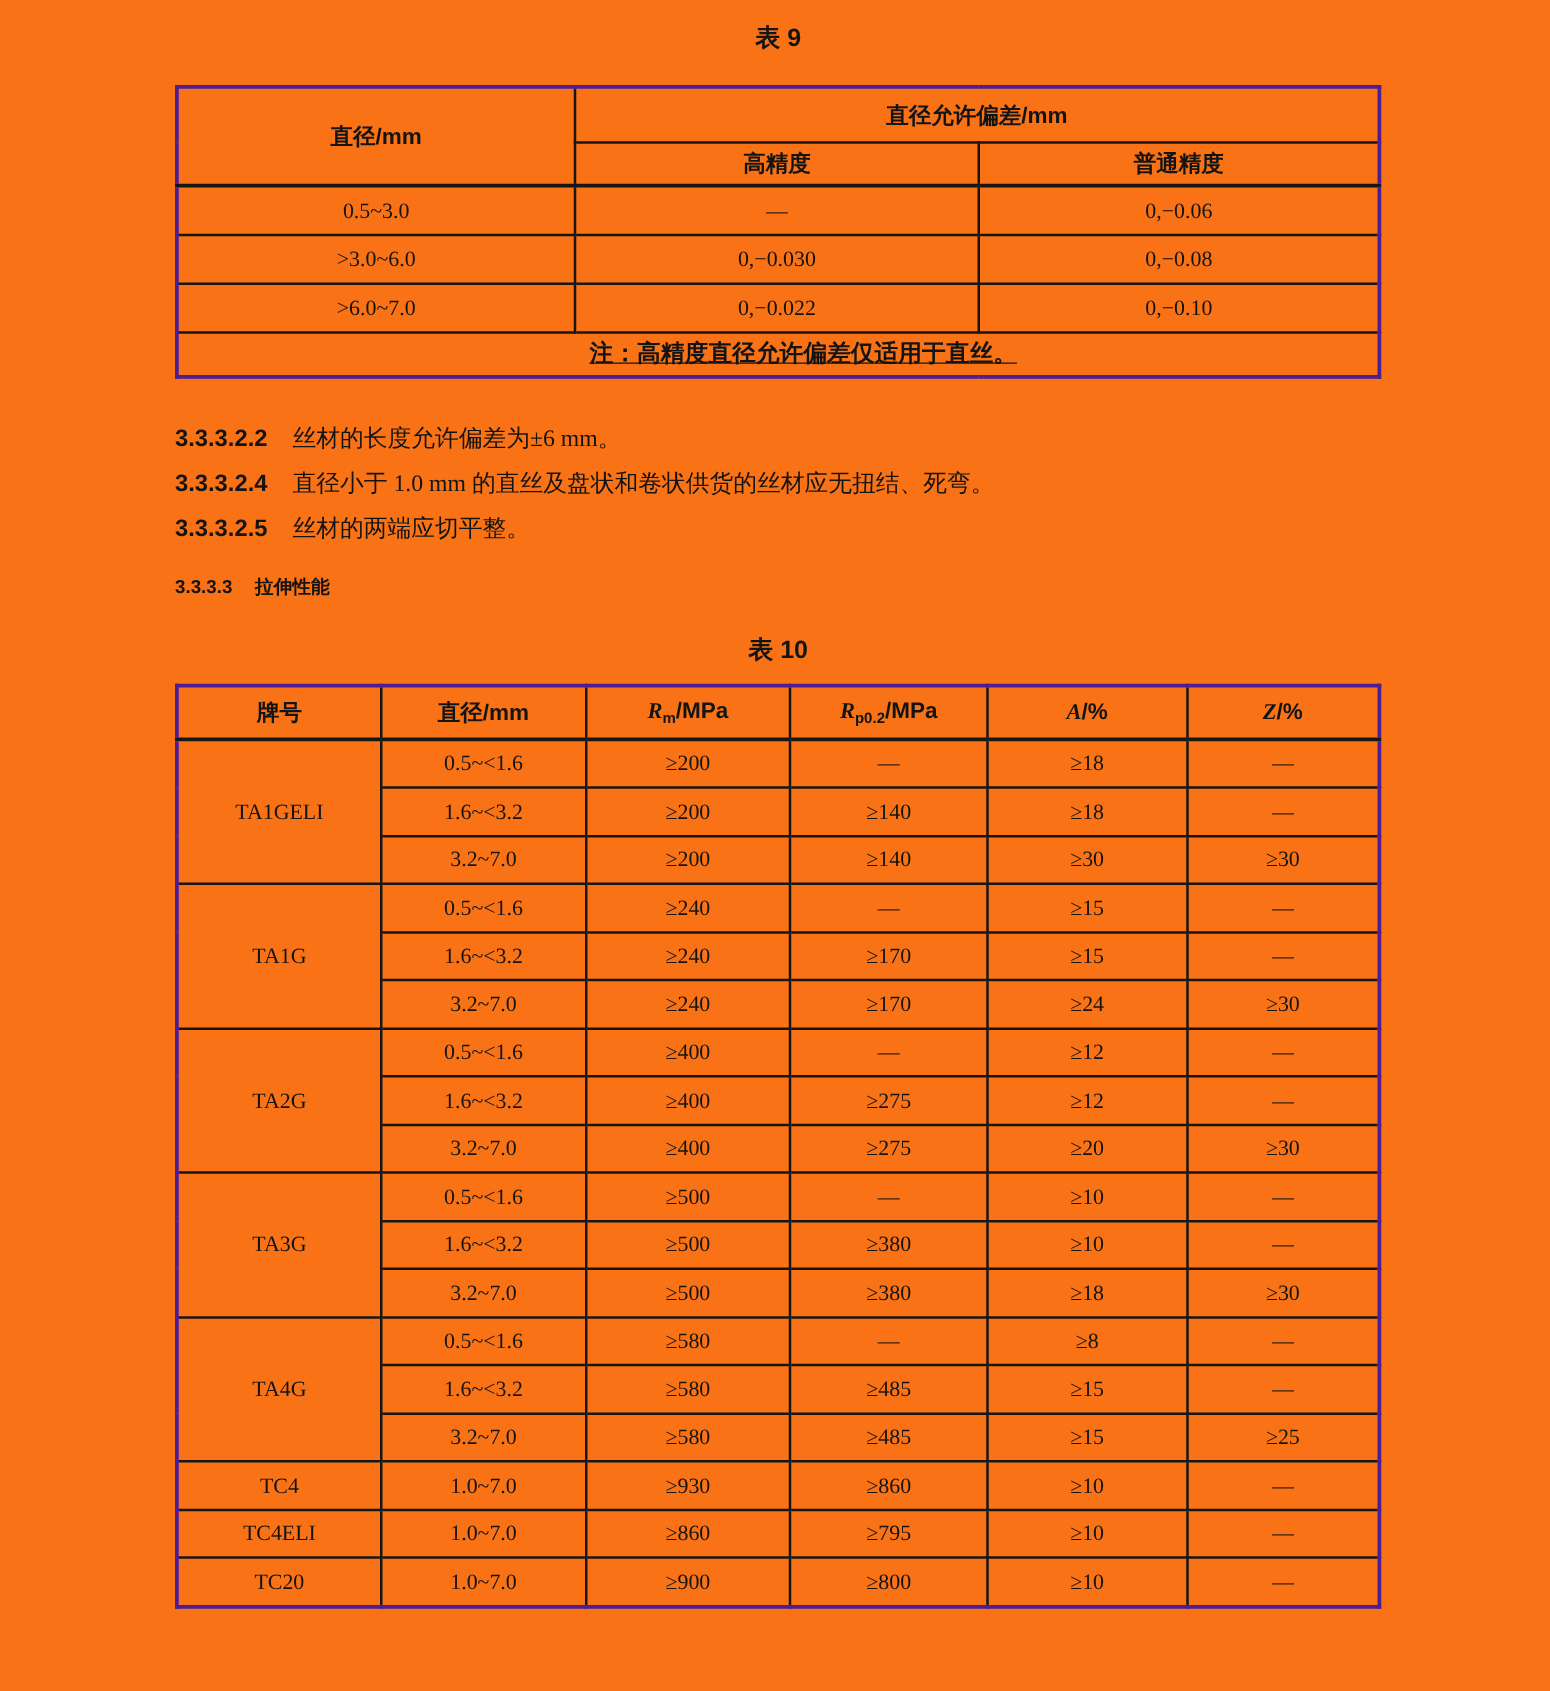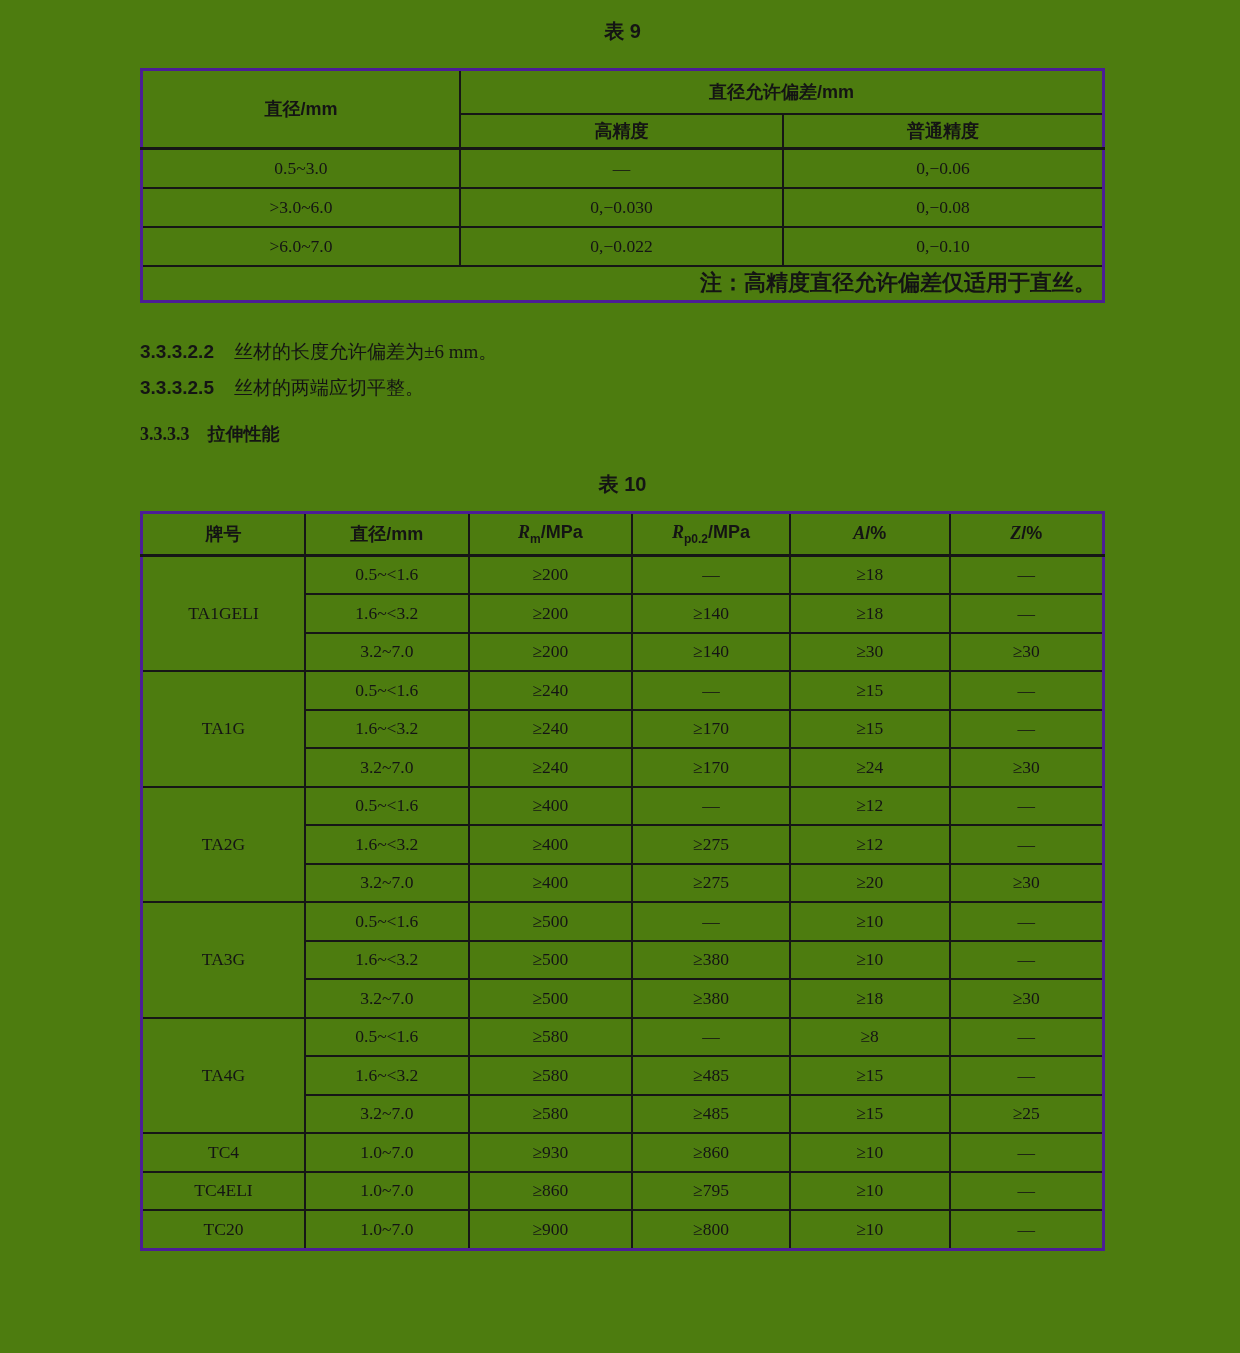--- a/index.html
+++ b/index.html
@@ -5,21 +5,21 @@
   html, body {
     margin: 0;
     padding: 0;
     background: #f3f2ee;
   }
   .page {
     position: relative;
     width: 1240px;
     height: 1353px;
     margin: 0 auto;
-    background: #4d7c0f;
+    background: #f97316;
     color: #141414;
     font-family: "Liberation Serif", "DejaVu Serif", serif;
     overflow: hidden;
     box-sizing: border-box;
     padding: 0 135px 0 140px;
   }
   .content { width: 965px; }
 
   .table-title {
     text-align: center;
@@ -51,26 +51,27 @@
     font-weight: bold;
     font-size: 18px;
   }
   thead { border-bottom: 3px solid #161616; }
 
   
   .t9 .h-span  { height: 44px; }
   .t9 .h-sub th { height: 32px; }
   .t9 td { height: 37px; }
   .t9 .note-cell {
-    text-align: right;
+    text-align: center;
     padding-left: 46px;
     font-family: "Liberation Sans", "DejaVu Sans", sans-serif;
     font-weight: bold;
-    font-size: 22px;
+    font-size: 19px;
     height: 33px;
+    text-decoration: underline;
   }
 
   
   .t10 th { height: 40px; }
   .t10 td { height: 36.5px; }
   .t10 tbody { border-top: 2.5px solid #161616; }
   .t10 th i { font-family: "Liberation Serif", "DejaVu Serif", serif; font-weight: bold; }
   .t10 th sub { font-size: 12px; font-weight: bold; }
 
   
@@ -81,23 +82,23 @@
     margin-bottom: 10px;
     white-space: nowrap;
   }
   .clause .num {
     font-family: "Liberation Sans", "DejaVu Sans", sans-serif;
     font-weight: bold;
     margin-right: 20px;
   }
   .section-heading {
     margin-top: 20px;
-    font-size: 18px;
+    font-size: 15px;
     line-height: 26px;
-    font-family: Liberation Serif, serif;
+    font-family: Liberation Sans, sans-serif;
     font-weight: bold;
   }
   .section-heading .num { margin-right: 18px; }
   .intro {
     margin-top: 28px;
     padding-left: 36px;
     font-size: 19.5px;
     line-height: 26px;
   }
 </style>
@@ -145,20 +146,23 @@
           <td class="note-cell" colspan="3">注：高精度直径允许偏差仅适用于直丝。</td>
         </tr>
       </tbody>
     </table>
 
     <div class="clauses">
       <div class="clause">
         <span class="num">3.3.3.2.2</span><span class="text">丝材的长度允许偏差为±6 mm。</span>
       </div>
       <div class="clause">
+        <span class="num">3.3.3.2.4</span><span class="text">直径小于 1.0 mm 的直丝及盘状和卷状供货的丝材应无扭结、死弯。</span>
+      </div>
+      <div class="clause">
         <span class="num">3.3.3.2.5</span><span class="text">丝材的两端应切平整。</span>
       </div>
     </div>
 
     <div class="section-heading">
       <span class="num">3.3.3.3</span><span>拉伸性能</span>
     </div>
 
 
     <div class="table-title title-10">表 10</div>

